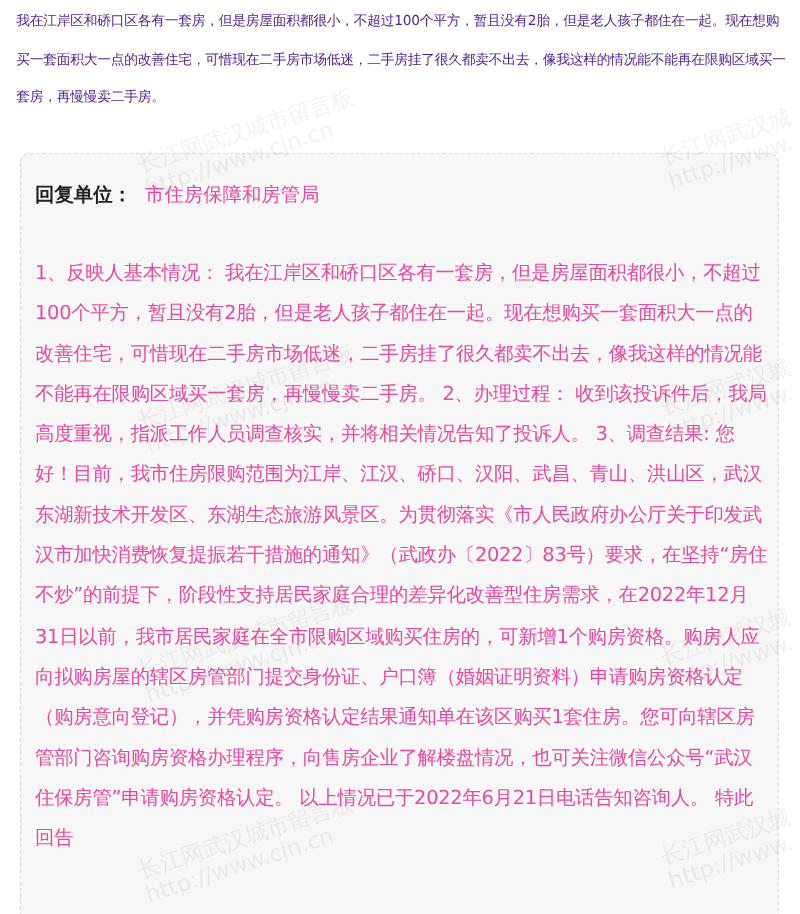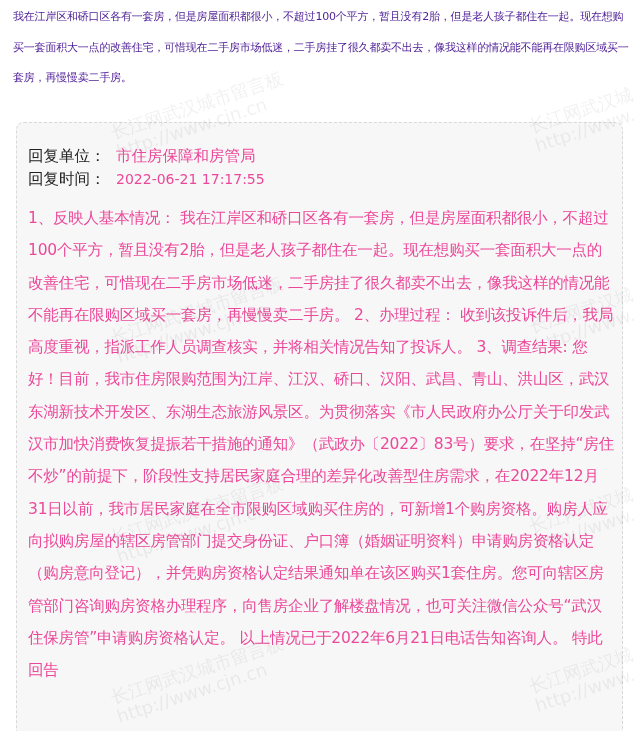--- a/index.html
+++ b/index.html
@@ -13,21 +13,21 @@
     font-size:11px; line-height:30.5px; color:#4c1d95;
     letter-spacing:-0.2px;
   }
   .reply-box {
     position:absolute; left:16px; top:122px; width:607px; height:640px;
     background:#f7f7f7; border:1px dashed #d8d8d8; border-radius:8px;
     box-sizing:border-box;
   }
   .meta { position:absolute; left:28px; top:145px; font-size:15.5px; }
   .meta-row { height:23px; line-height:23px; white-space:nowrap; }
-  .meta-label { font-weight:normal; color:#222; display:inline-block; width:88px; }
+  .meta-label { font-weight:bold; color:#222; display:inline-block; width:88px; }
   .meta-value { color:#ec4899; }
   .meta-value.time { font-size:14px; }
   .content {
     position:absolute; left:28px; top:202px; width:588px;
     font-size:15.5px; line-height:32.3px; color:#ec4899;
     letter-spacing:-0.2px;
   }
   .watermark {
     position:absolute; color:rgba(0,0,0,0.06); font-size:18px;
     transform:rotate(-18deg); white-space:nowrap; pointer-events:none;
@@ -37,23 +37,20 @@
 </head>
 <body>
 
 <div class="question">我在江岸区和硚口区各有一套房，但是房屋面积都很小，不超过100个平方，暂且没有2胎，但是老人孩子都住在一起。现在想购买一套面积大一点的改善住宅，可惜现在二手房市场低迷，二手房挂了很久都卖不出去，像我这样的情况能不能再在限购区域买一套房，再慢慢卖二手房。</div>
 
 <div class="reply-box"></div>
 
 <div class="meta">
   <div class="meta-row">
     <span class="meta-label">回复单位：</span><span class="meta-value">市住房保障和房管局</span>
-  </div>
-  <div class="meta-row">
-    <span class="meta-label">回复时间：</span><span class="meta-value time">2022-06-21 17:17:55</span>
   </div>
 </div>
 
 <div class="content">1、反映人基本情况： 我在江岸区和硚口区各有一套房，但是房屋面积都很小，不超过100个平方，暂且没有2胎，但是老人孩子都住在一起。现在想购买一套面积大一点的改善住宅，可惜现在二手房市场低迷，二手房挂了很久都卖不出去，像我这样的情况能不能再在限购区域买一套房，再慢慢卖二手房。 2、办理过程： 收到该投诉件后，我局高度重视，指派工作人员调查核实，并将相关情况告知了投诉人。 3、调查结果: 您好！目前，我市住房限购范围为江岸、江汉、硚口、汉阳、武昌、青山、洪山区，武汉东湖新技术开发区、东湖生态旅游风景区。为贯彻落实《市人民政府办公厅关于印发武汉市加快消费恢复提振若干措施的通知》（武政办〔2022〕83号）要求，在坚持“房住不炒”的前提下，阶段性支持居民家庭合理的差异化改善型住房需求，在2022年12月31日以前，我市居民家庭在全市限购区域购买住房的，可新增1个购房资格。购房人应向拟购房屋的辖区房管部门提交身份证、户口簿（婚姻证明资料）申请购房资格认定（购房意向登记），并凭购房资格认定结果通知单在该区购买1套住房。您可向辖区房管部门咨询购房资格办理程序，向售房企业了解楼盘情况，也可关注微信公众号“武汉住保房管”申请购房资格认定。 以上情况已于2022年6月21日电话告知咨询人。 特此回告</div>
 
 <div class="watermark" style="left:110px; top:95px;">
   <div>长江网武汉城市留言板</div>
   <div>http://www.cjn.cn</div>
 </div>
 <div class="watermark" style="left:530px; top:100px;">

